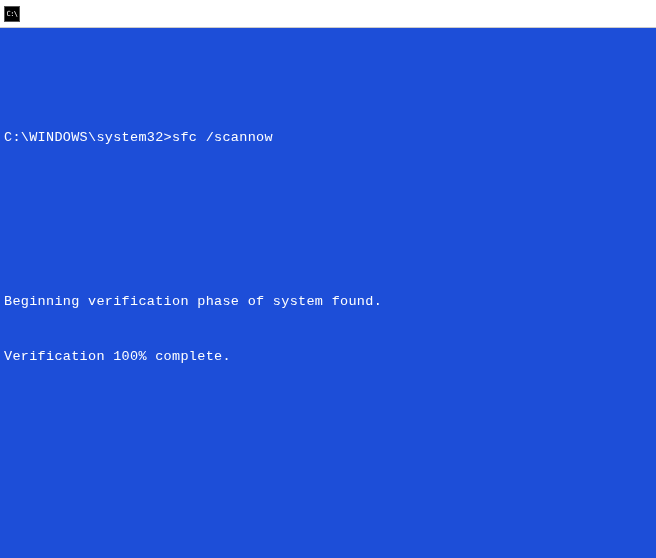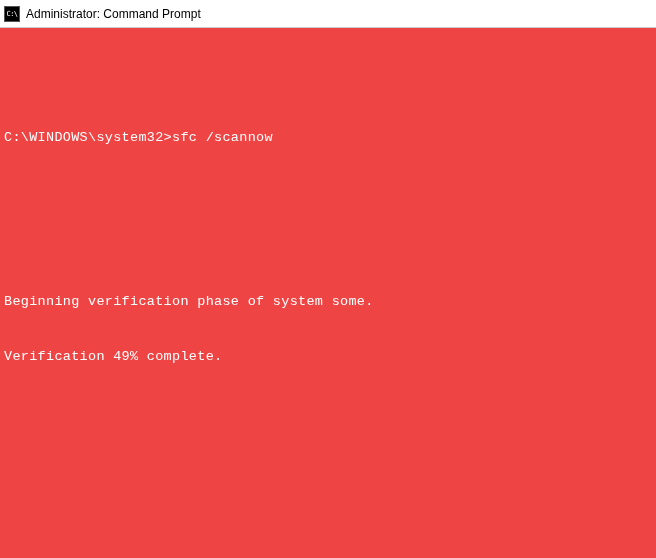--- a/index.html
+++ b/index.html
@@ -35,48 +35,47 @@
       background: #000000;
       border: 1px solid #555;
       font-size: 7px;
       color: #ffffff;
       font-family: monospace;
       letter-spacing: -0.5px;
     }
     .terminal {
       width: 100%;
       height: calc(100% - 28px);
-      background: #ef4444;
+      background: #1d4ed8;
       color: #ffffff;
       padding: 10px 4px 4px 4px;
       font-size: 13.5px;
       line-height: 1.35;
       white-space: pre-wrap;
       word-break: break-all;
       letter-spacing: 0.3px;
     }
     .terminal-line {
       min-height: 1.35em;
     }
   </style>
 </head>
 <body>
 
 <div class="title-bar">
   <span class="title-icon">C:\</span>
-  <span>Administrator: Command Prompt</span>
 </div>
 
 <div class="terminal">
   <div class="terminal-line"></div>
   <div class="terminal-line">C:\WINDOWS\system32&gt;sfc /scannow</div>
   <div class="terminal-line"></div>
   <div class="terminal-line"></div>
-  <div class="terminal-line">Beginning verification phase of system some.</div>
-  <div class="terminal-line">Verification 49% complete.</div>
+  <div class="terminal-line">Beginning verification phase of system found.</div>
+  <div class="terminal-line">Verification 100% complete.</div>
   <div class="terminal-line"></div>
   
   
   
   
   
   
   
   
   

